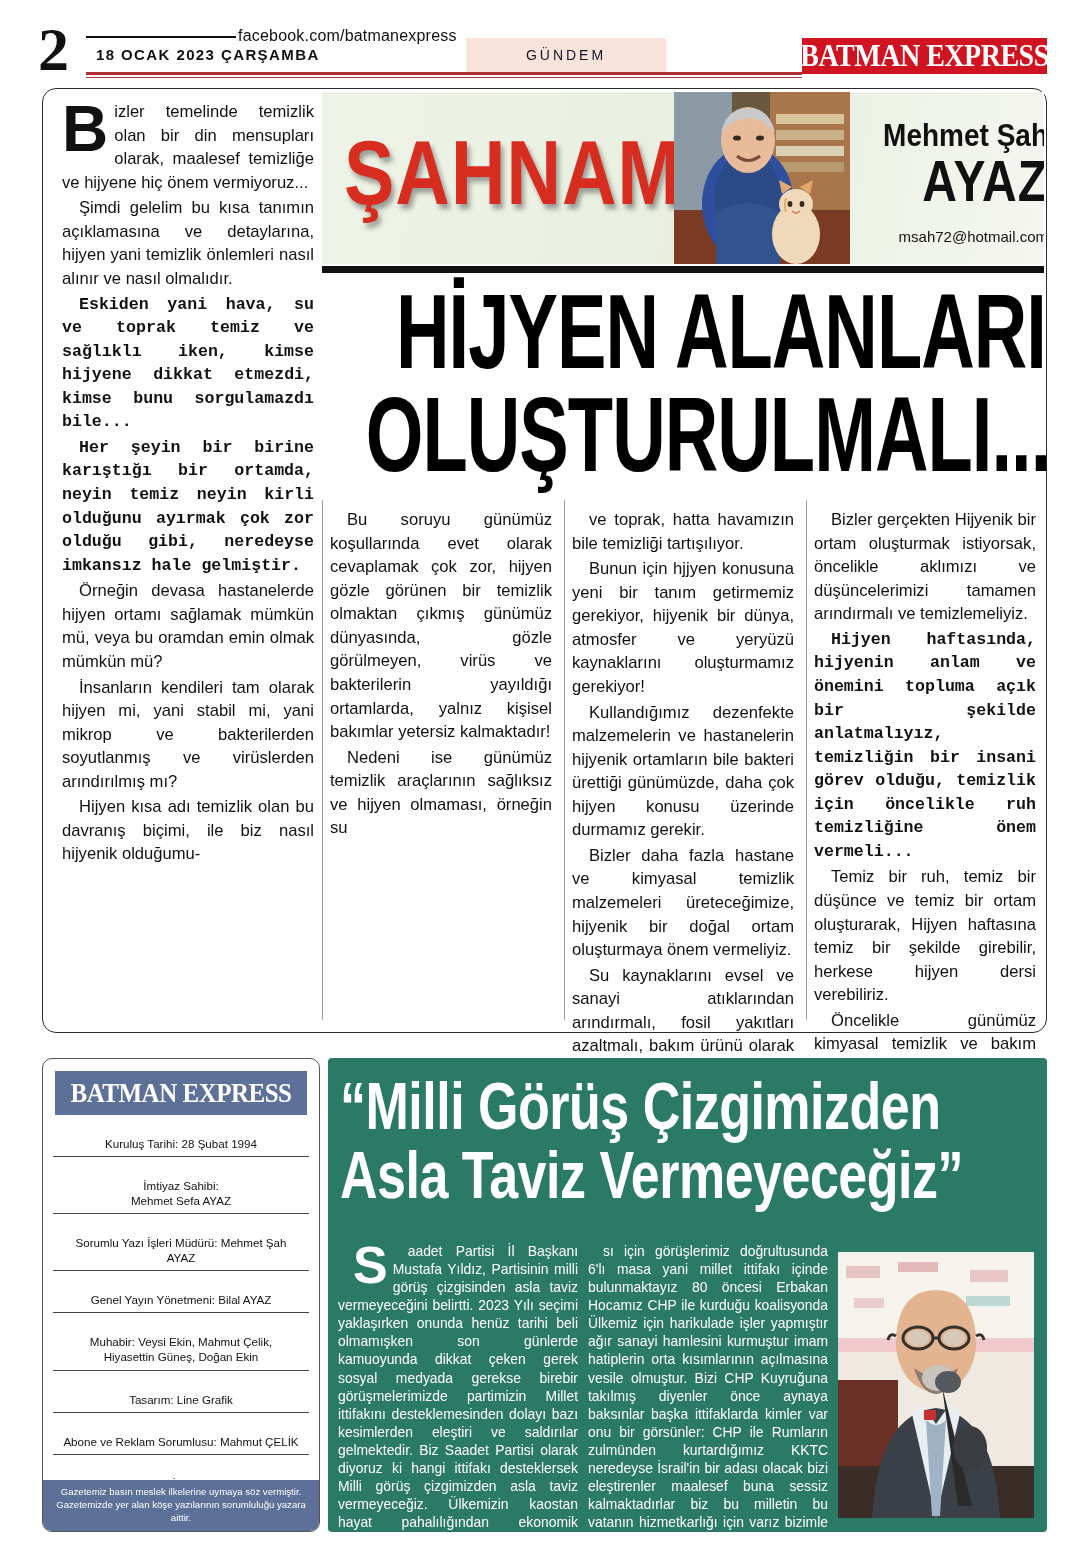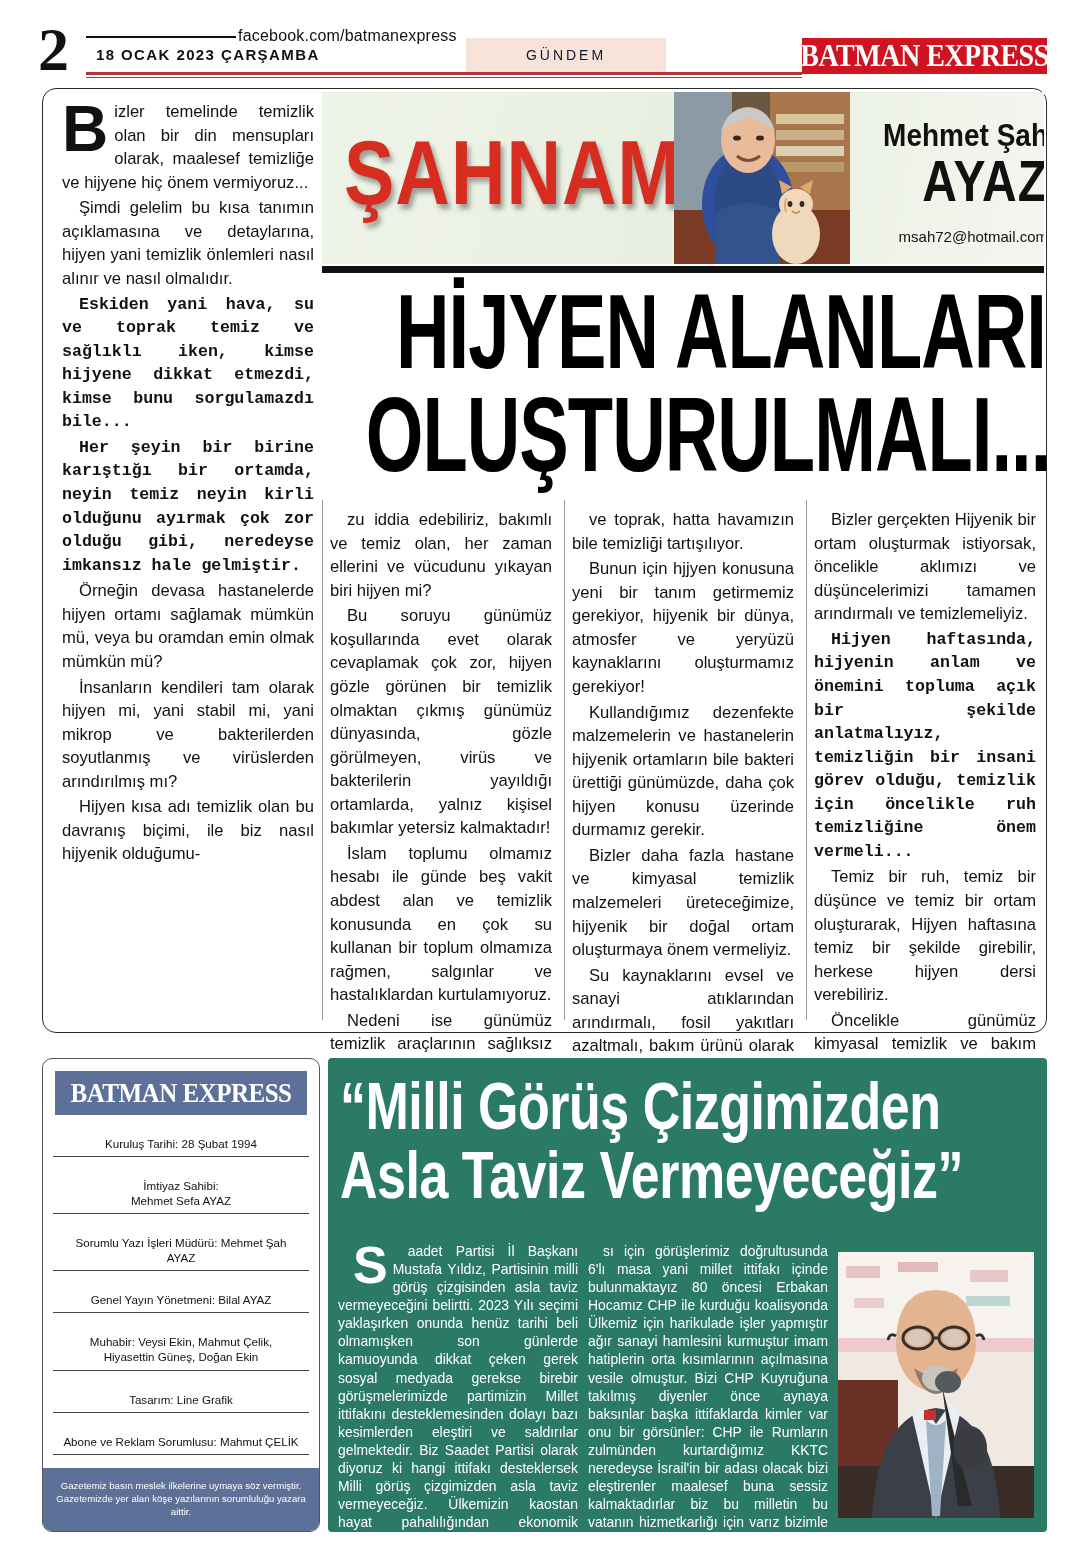--- a/index.html
+++ b/index.html
@@ -175,21 +175,21 @@
     text-align:center; font-size:11.6px; line-height:1.3;
     font-family:"Liberation Sans", sans-serif; color:#111;
     border-bottom:1px solid #444;
     margin:16px 10px;
   }
   .mb-row:first-of-type{ border-top:none; }
   .mb-foot{
     position:absolute; left:0; bottom:0; width:100%;
     background:#5d7097; color:#fff;
     font-size:9.6px; line-height:1.35; text-align:center;
-    padding:12px 8px;
+    padding:6px 8px;
     font-family:"Liberation Sans", sans-serif;
   }
 
   .green-box{
     position:absolute; left:328px; top:1058px; width:719px; height:474px;
     background:#2b7a66;
     border-radius:4px;
     overflow:hidden;
     padding-left:44px;
   }
@@ -288,23 +288,21 @@
 <div class="tcol dropcap-host" id="col1">
     <p class="dc dropcap" style="text-indent: 0px;">Bizler temelinde temizlik olan bir din mensupları olarak, maalesef temizliğe ve hijyene hiç önem vermiyoruz...</p>
     <p>Şimdi gelelim bu kısa tanımın açıklamasına ve detaylarına, hijyen yani temizlik önlemleri nasıl alınır ve nasıl olmalıdır.</p>
     <p class="b">Eskiden yani hava, su ve toprak temiz ve sağlıklı iken, kimse hijyene dikkat etmezdi, kimse bunu sorgulamazdı bile...</p>
     <p class="b">Her şeyin bir birine karıştığı bir ortamda, neyin temiz neyin kirli olduğunu ayırmak çok zor olduğu gibi, neredeyse imkansız hale gelmiştir.</p>
     <p>Örneğin devasa hastanelerde hijyen ortamı sağlamak mümkün mü, veya bu oramdan emin olmak mümkün mü?</p>
     <p>İnsanların kendileri tam olarak hijyen mi, yani stabil mi, yani mikrop ve bakterilerden soyutlanmış ve virüslerden arındırılmış mı?</p>
     <p>Hijyen kısa adı temizlik olan bu davranış biçimi, ile biz nasıl hijyenik olduğumu-</p>
   </div>
 <div class="tcol" id="col2">
-    <p>zu iddia edebiliriz, bakımlı ve temiz olan, her zaman ellerini ve vücudunu yıkayan biri hijyen mi?</p>
     <p>Bu soruyu günümüz koşullarında evet olarak cevaplamak çok zor, hijyen gözle görünen bir temizlik olmaktan çıkmış günümüz dünyasında, gözle görülmeyen, virüs ve bakterilerin yayıldığı ortamlarda, yalnız kişisel bakımlar yetersiz kalmaktadır!</p>
-    <p>İslam toplumu olmamız hesabı ile günde beş vakit abdest alan ve temizlik konusunda en çok su kullanan bir toplum olmamıza rağmen, salgınlar ve hastalıklardan kurtulamıyoruz.</p>
     <p>Nedeni ise günümüz temizlik araçlarının sağlıksız ve hijyen olmaması, örneğin su</p>
   </div>
 <div class="tcol" id="col3">
     <p>ve toprak, hatta havamızın bile temizliği tartışılıyor.</p>
     <p>Bunun için hjjyen konusuna yeni bir tanım getirmemiz gerekiyor, hijyenik bir dünya, atmosfer ve yeryüzü kaynaklarını oluşturmamız gerekiyor!</p>
     <p>Kullandığımız dezenfekte malzemelerin ve hastanelerin hijyenik ortamların bile bakteri ürettiği günümüzde, daha çok hijyen konusu üzerinde durmamız gerekir.</p>
     <p>Bizler daha fazla hastane ve kimyasal temizlik malzemeleri üreteceğimize, hijyenik bir doğal ortam oluşturmaya önem vermeliyiz.</p>
     <p>Su kaynaklarını evsel ve sanayi atıklarından arındırmalı, fosil yakıtları azaltmalı, bakım ürünü olarak kimyasallardan uzak durmalıyız.</p>
   </div>
 <div class="tcol" id="col4">

